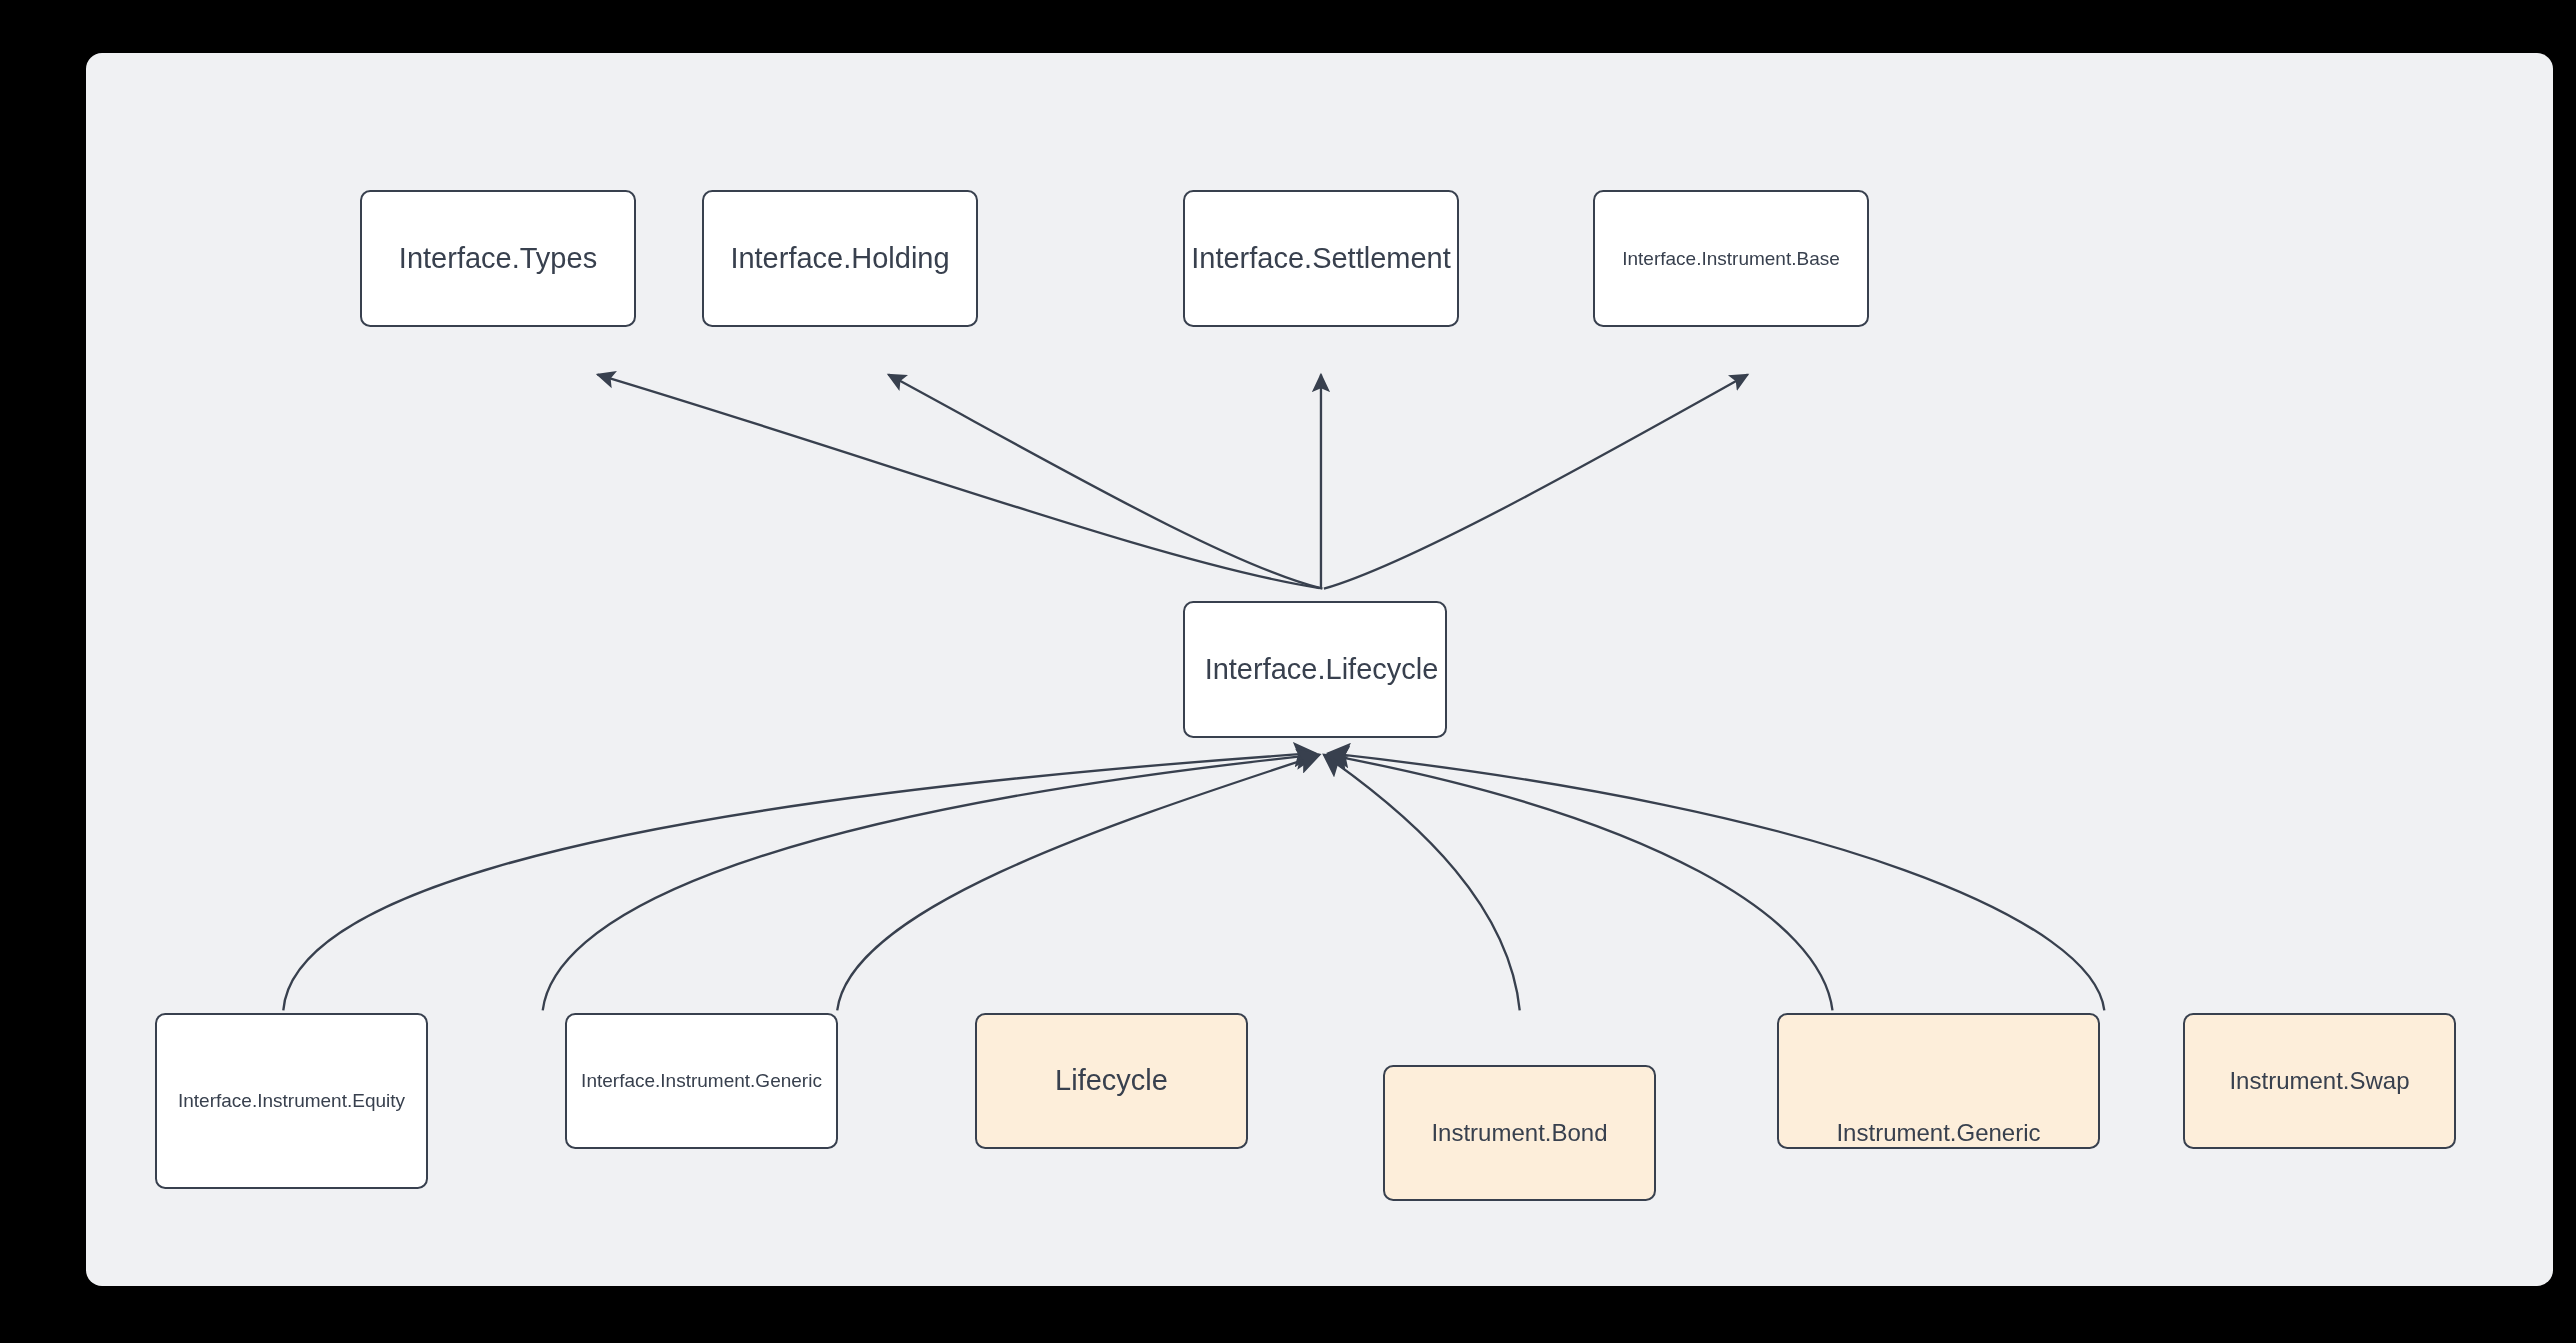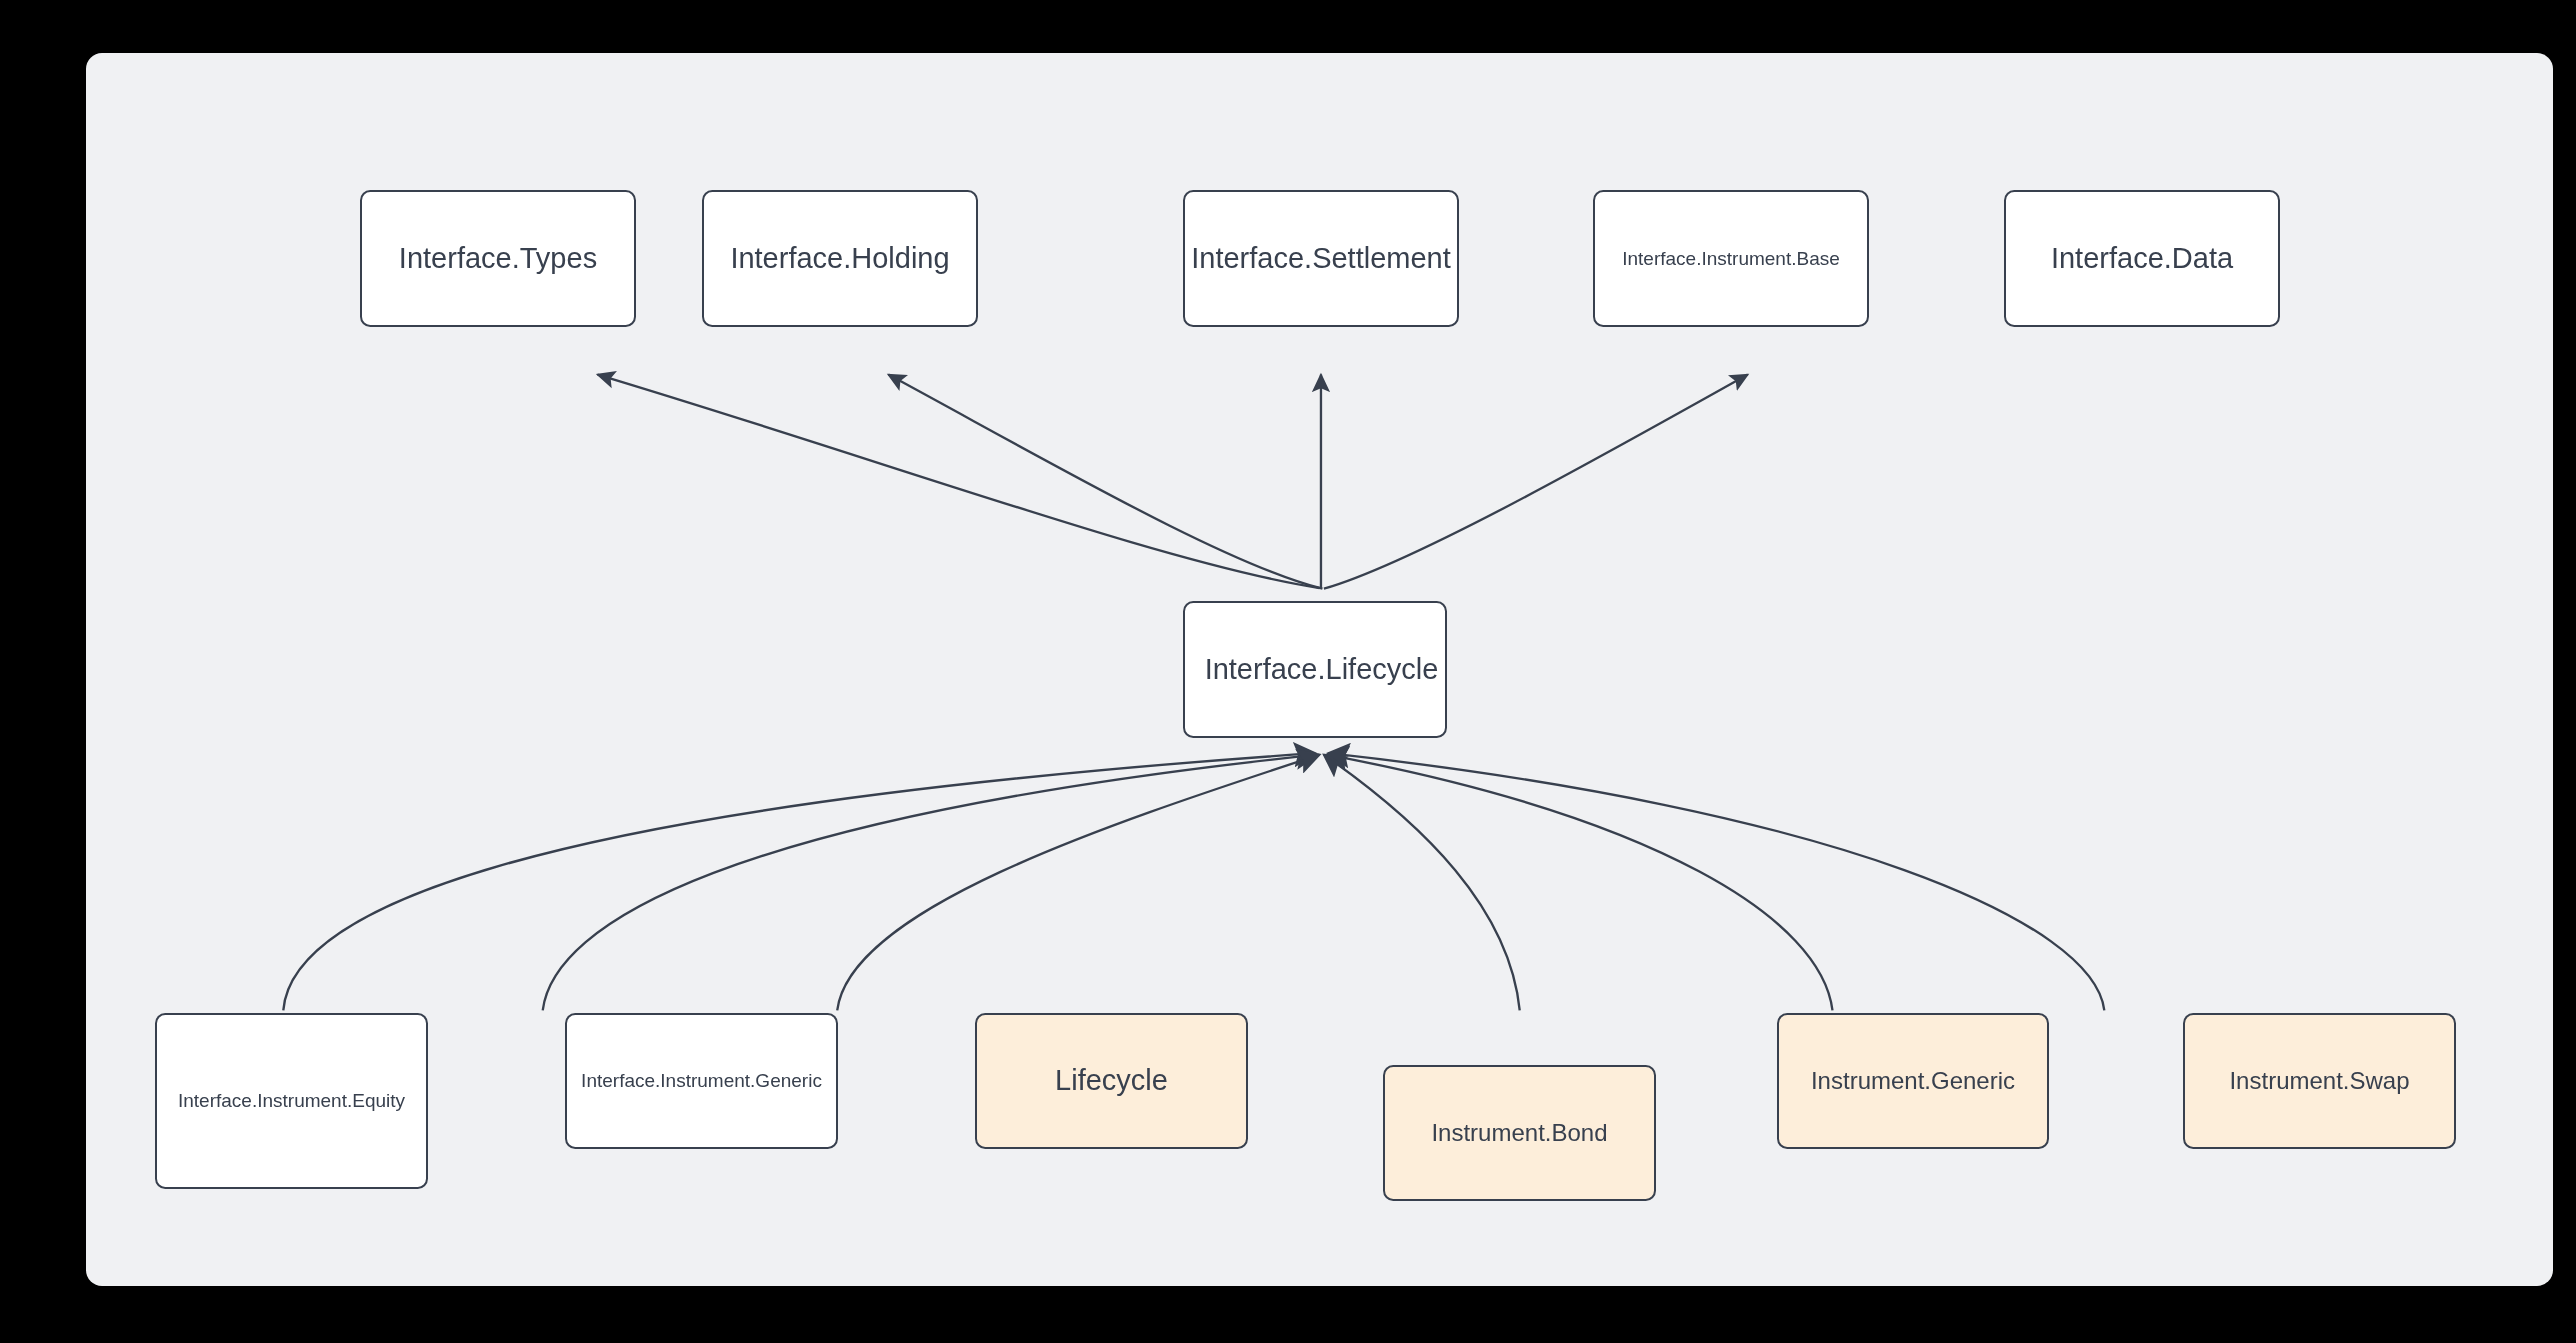--- a/index.html
+++ b/index.html
@@ -103,23 +103,20 @@
     </div>
 
     <div class="node" style="left:1097px; top:137px; width:276px; height:137px;align-items:center;">
       <span class="lbl fs-lg">Interface.Settlement</span>
     </div>
 
     <div class="node" style="left:1507px; top:137px; width:276px; height:137px;">
       <span class="lbl fs-sm">Interface.Instrument.Base</span>
     </div>
 
-    <div class="node" style="left:1918px; top:137px; width:276px; height:137px;">
-      <span class="lbl fs-lg">Interface.Data</span>
-    </div>
 
     <div class="node" style="left:1097px; top:548px; width:264px; height:137px;padding-left:13px;">
       <span class="lbl fs-lg">Interface.Lifecycle</span>
     </div>
 
     <div class="node" style="left:69px; top:960px; width:273px; height:176px;">
       <span class="lbl fs-sm">Interface.Instrument.Equity</span>
     </div>
 
     <div class="node" style="left:479px; top:960px; width:273px; height:136px;">
@@ -127,21 +124,21 @@
     </div>
 
     <div class="node accent" style="left:889px; top:960px; width:273px; height:136px;">
       <span class="lbl fs-lg">Lifecycle</span>
     </div>
 
     <div class="node accent" style="left:1297px; top:1012px; width:273px; height:136px;">
       <span class="lbl fs-md">Instrument.Bond</span>
     </div>
 
-    <div class="node accent" style="left:1691px; top:960px; width:272px; height:136px;">
+    <div class="node accent" style="left:1691px; top:960px; width:323px; height:136px;align-items:flex-end;">
       <span class="lbl fs-md">Instrument.Generic</span>
     </div>
 
     <div class="node accent" style="left:2097px; top:960px; width:273px; height:136px;">
       <span class="lbl fs-md">Instrument.Swap</span>
     </div>
 
   </div>
 </div>
 

